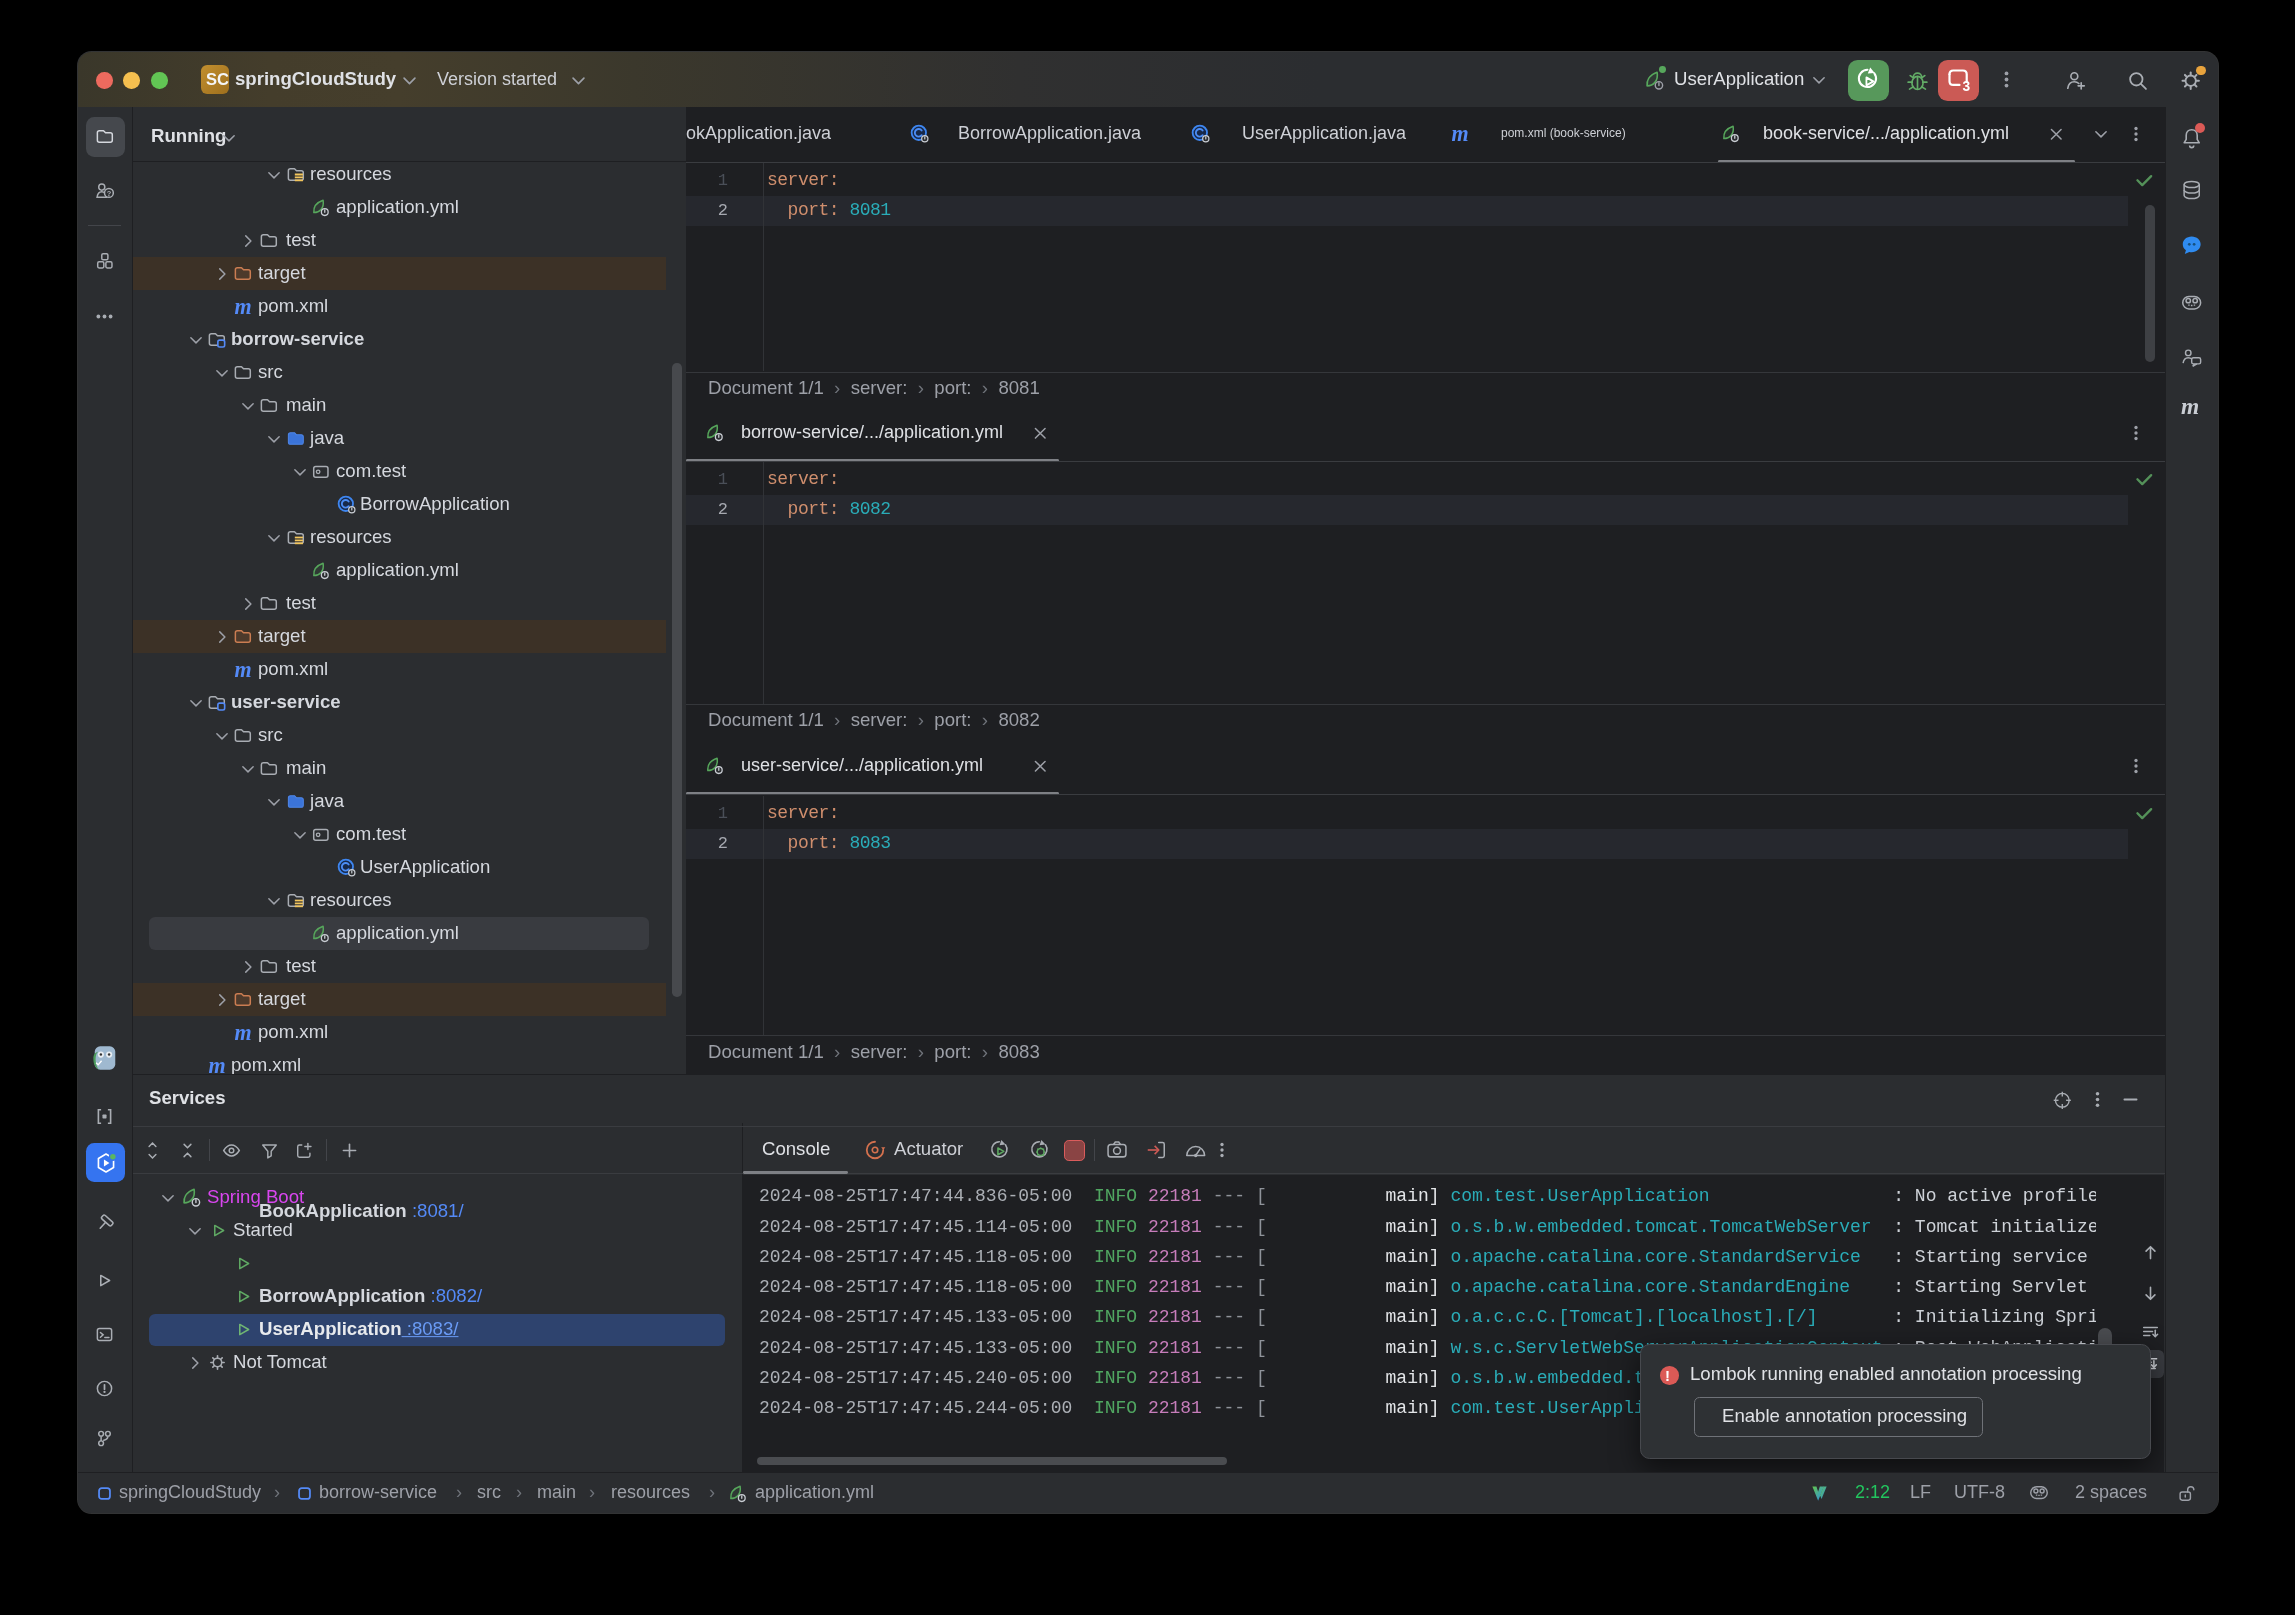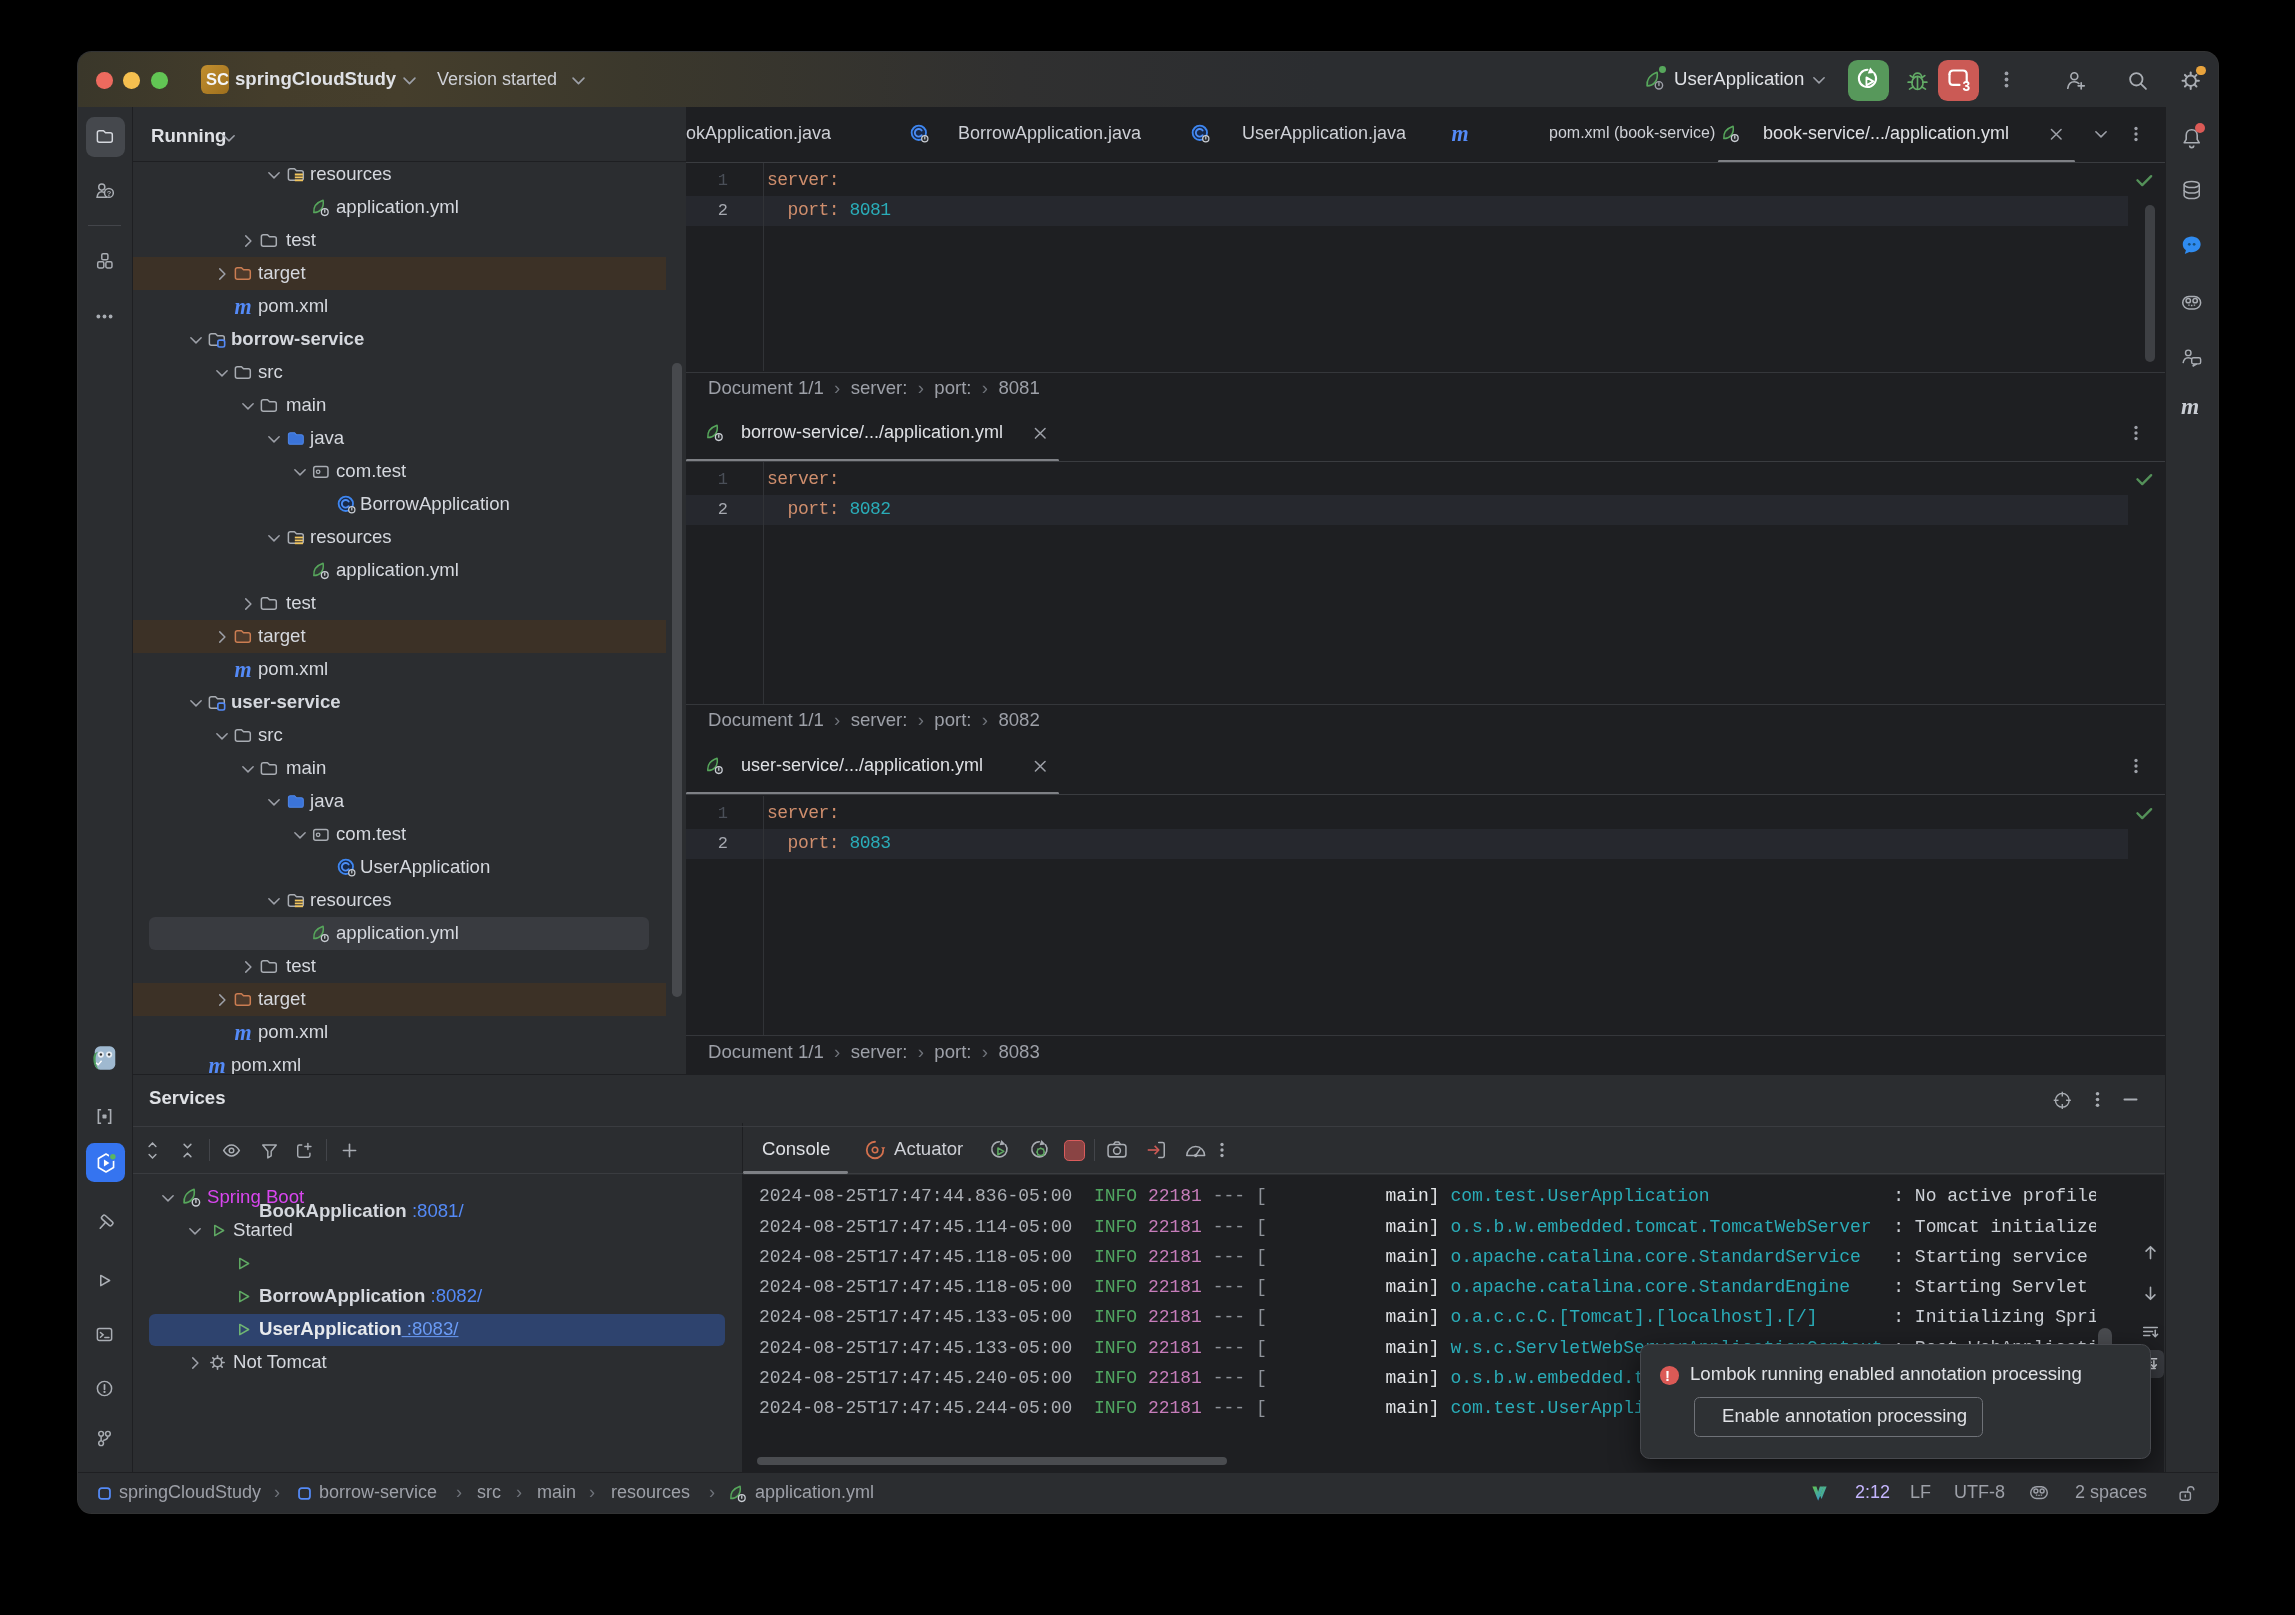--- a/index.html
+++ b/index.html
@@ -390,21 +390,21 @@
 <svg style="position:absolute;left:1113px;top:72px" width="19" height="19" viewBox="0 0 28 28">
       <circle cx="13" cy="13" r="10.6" stroke="#3E86F0" stroke-width="2.7" fill="#17294A"></circle>
       <path d="M17.2 9.6a5.6 5.6 0 1 0 0 6.8" stroke="#4C8DF5" stroke-width="2.7" fill="none" stroke-linecap="round"></path>
       <circle cx="21.8" cy="21.8" r="4.6" stroke="#C9CDD3" stroke-width="1.8" fill="#2B2D30"></circle>
       <path d="M21.8 18.9v3.2" stroke="#C9CDD3" stroke-width="1.8" stroke-linecap="round"></path>
     </svg>
 <div style="position:absolute;left:1164px;top:82px;transform:translateY(-54%);font-family:'Liberation Sans', sans-serif;font-size:18px;font-weight:400;color:#CED0D6;letter-spacing:0;white-space:pre;">UserApplication.java</div>
 <svg style="position:absolute;left:1372px;top:71px" width="20.6" height="20.6" viewBox="0 0 28 28">
       <text x="2" y="24" font-family="Liberation Serif, serif" font-style="italic" font-weight="bold" font-size="30" fill="#548AF7">m</text>
     </svg>
-<div style="position:absolute;left:1423px;top:82px;transform:translateY(-54%);font-family:'Liberation Sans', sans-serif;font-size:16px;font-weight:400;color:#CED0D6;letter-spacing:0;white-space:pre;margin-left:48px;">pom.xml (book-service)</div>
+<div style="position:absolute;left:1423px;top:82px;transform:translateY(-54%);font-family:'Liberation Sans', sans-serif;font-size:12px;font-weight:400;color:#CED0D6;letter-spacing:0;white-space:pre;">pom.xml (book-service)</div>
 <svg style="position:absolute;left:1643px;top:72px" width="19" height="19" viewBox="0 0 28 28">
       <path d="M4.2 21.5C3.6 15.5 6.2 7.2 17.8 3.2 18.6 7.8 18 13.2 14.8 16.8 12.2 19.8 8.4 21.6 4.2 21.5z" stroke="#57A75C" stroke-width="2.2" fill="rgba(87,167,92,0.10)" stroke-linejoin="round"></path>
       <circle cx="20.3" cy="20.8" r="5" stroke="#C9CDD3" stroke-width="1.9" fill="#2B2D30"></circle>
       <path d="M20.3 17.4v3.6" stroke="#C9CDD3" stroke-width="1.9" stroke-linecap="round"></path>
     </svg>
 <div style="position:absolute;left:1685px;top:82px;transform:translateY(-54%);font-family:'Liberation Sans', sans-serif;font-size:18px;font-weight:400;color:#DFE1E5;letter-spacing:0;white-space:pre;">book-service/.../application.yml</div>
 <svg style="position:absolute;left:1970px;top:74px" width="16.5" height="16.5" viewBox="0 0 24 24">
       <path d="M5 5l14 14M19 5L5 19" stroke="#9DA0A8" stroke-width="2.2" stroke-linecap="round"></path>
     </svg>
 <div style="position:absolute;left:1640px;top:108px;width:357px;height:3.4px;background:#7E8085;border-radius:1.4px;"></div>
@@ -743,21 +743,21 @@
 <svg style="position:absolute;left:1732px;top:1432px" width="19" height="19" viewBox="0 0 28 28">
       <path d="M3.5 3.5l8.5 21L20.5 3.5h-6l-2.5 8-2.5-8z" fill="url(#vg)"></path>
       <path d="M24.5 3.5l-7.5 18.5-2.2-5.6 5.2-12.9z" fill="url(#vg)"></path>
       <defs>
         <linearGradient id="vg" x1="0" y1="0" x2="1" y2="1">
           <stop offset="0" stop-color="#63C74C"></stop>
           <stop offset="1" stop-color="#2A8CEA"></stop>
         </linearGradient>
       </defs>
     </svg>
-<div style="position:absolute;left:1777px;top:1441px;transform:translateY(-54%);font-family:'Liberation Sans', sans-serif;font-size:18px;font-weight:400;color:#c4b5fd;letter-spacing:0;white-space:pre;">2:12</div>
+<div style="position:absolute;left:1777px;top:1441px;transform:translateY(-54%);font-family:'Liberation Sans', sans-serif;font-size:18px;font-weight:400;color:#22c55e;letter-spacing:0;white-space:pre;">2:12</div>
 <div style="position:absolute;left:1832px;top:1441px;transform:translateY(-54%);font-family:'Liberation Sans', sans-serif;font-size:18px;font-weight:400;color:#9DA0A8;letter-spacing:0;white-space:pre;">LF</div>
 <div style="position:absolute;left:1876px;top:1441px;transform:translateY(-54%);font-family:'Liberation Sans', sans-serif;font-size:18px;font-weight:400;color:#9DA0A8;letter-spacing:0;white-space:pre;">UTF-8</div>
 <svg style="position:absolute;left:1950px;top:1430px" width="22" height="22" viewBox="0 0 32 32">
       <g stroke="#9DA0A8" stroke-width="2.1" fill="none">
         <rect x="4" y="7" width="24" height="17" rx="8.5"></rect>
         <circle cx="11.5" cy="13" r="2.9"></circle>
         <circle cx="20.5" cy="13" r="2.9"></circle>
         <path d="M12.5 20v-1.8M16 20.5v-1.8M19.5 20v-1.8"></path>
       </g>
     </svg>

